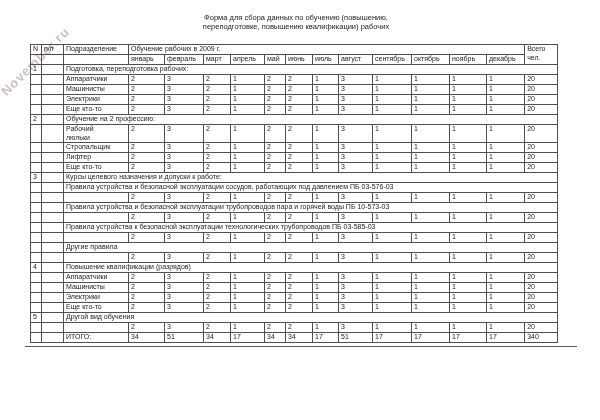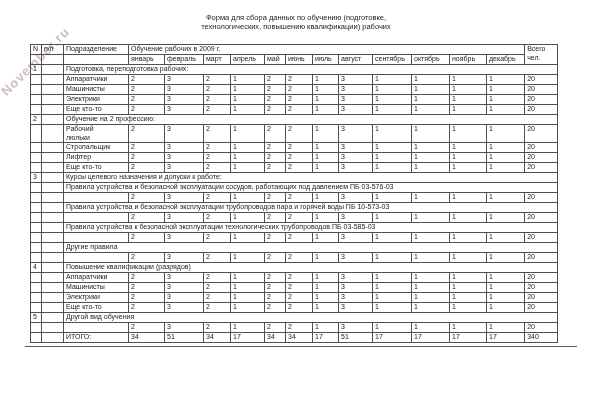--- a/index.html
+++ b/index.html
@@ -59,22 +59,22 @@
     width:552px; height:0;
     border-top:1px solid #5a5a5a;
   }
 </style>
 </head>
 <body>
 
 <div class="watermark">November.ru</div>
 
 <div class="title">
-  <div>Форма для сбора данных по обучению (подготовке,</div>
-  <div>технологических, повышению квалификации) рабочих</div>
+  <div>Форма для сбора данных по обучению (повышению,</div>
+  <div>переподготовке, повышению квалификации) рабочих</div>
 </div>
 
 <table class="form">
   <colgroup>
     <col style="width:11px">
       <col style="width:22px">
       <col style="width:65px">
     <col style="width:36px">
       <col style="width:39px">
       <col style="width:27px">

